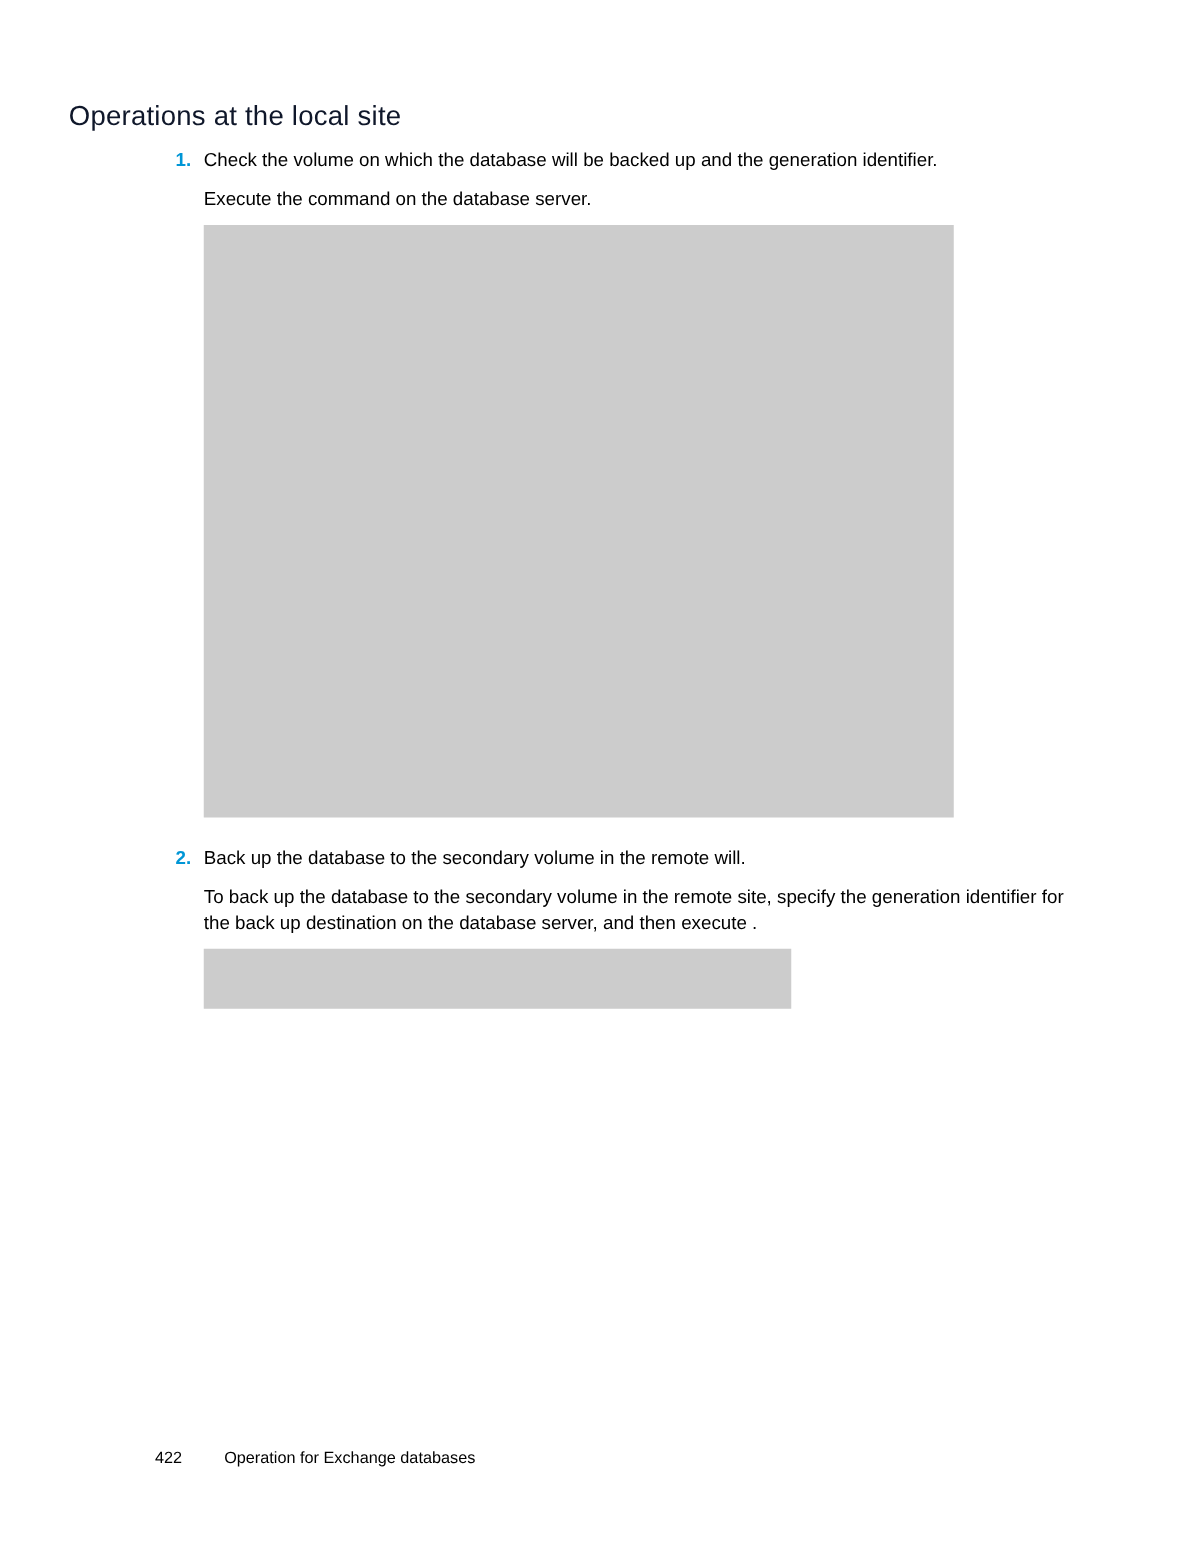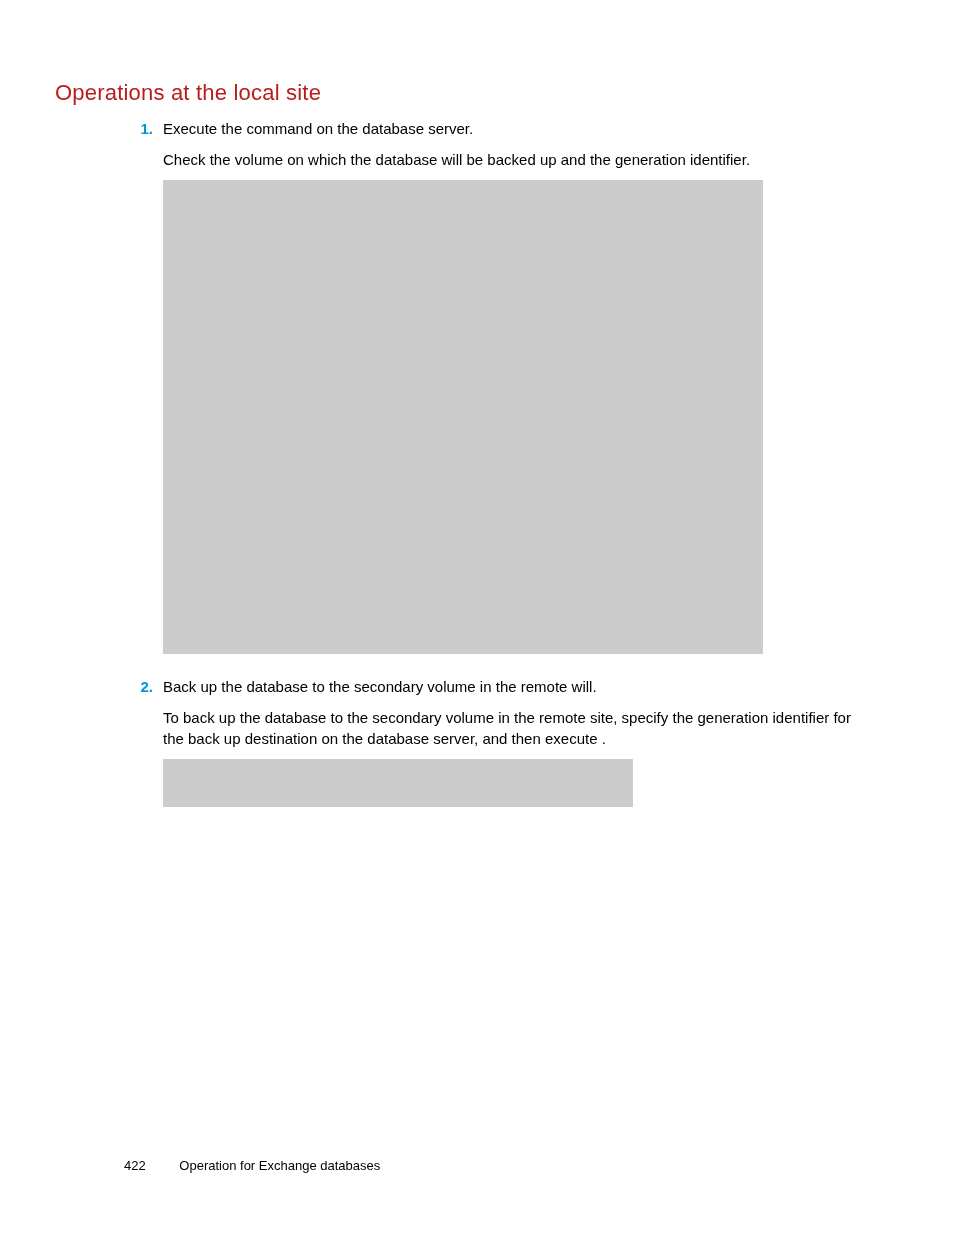--- a/index.html
+++ b/index.html
@@ -10,21 +10,21 @@
     color: #000;
   }
   .page {
     width: 954px;
     height: 1235px;
     position: relative;
     box-sizing: border-box;
     padding: 80px 60px 40px 55px;
   }
   .section-heading {
-    color: #b91c1c;
+    color: #0f172a;
     font-size: 22px;
     font-weight: 400;
     margin: 0 0 12px 0;
     letter-spacing: 0.2px;
   }
   .list {
     margin-left: 70px;
     margin-right: 40px;
     font-size: 15px;
     line-height: 1.4;
@@ -71,24 +71,24 @@
 
 <div class="page">
 
   <h2 class="section-heading">Operations at the local site</h2>
 
   <div class="list">
 
     <div class="item">
       <div class="num">1.</div>
       <div class="body">
+        <p>Check the volume on which the database will be backed up and the generation identifier.</p>
         <p>
           <span>Execute the </span><span> command on the database server.</span>
         </p>
-        <p>Check the volume on which the database will be backed up and the generation identifier.</p>
         <div class="codeblock"></div>
       </div>
     </div>
 
     <div class="item">
       <div class="num">2.</div>
       <div class="body">
         <p>Back up the database to the secondary volume in the remote will.</p>
         <p>
           <span>To back up the database to the secondary volume in the remote site, specify the generation identifier for the back up destination </span><span> on the database server, and then execute </span><span>.</span>

